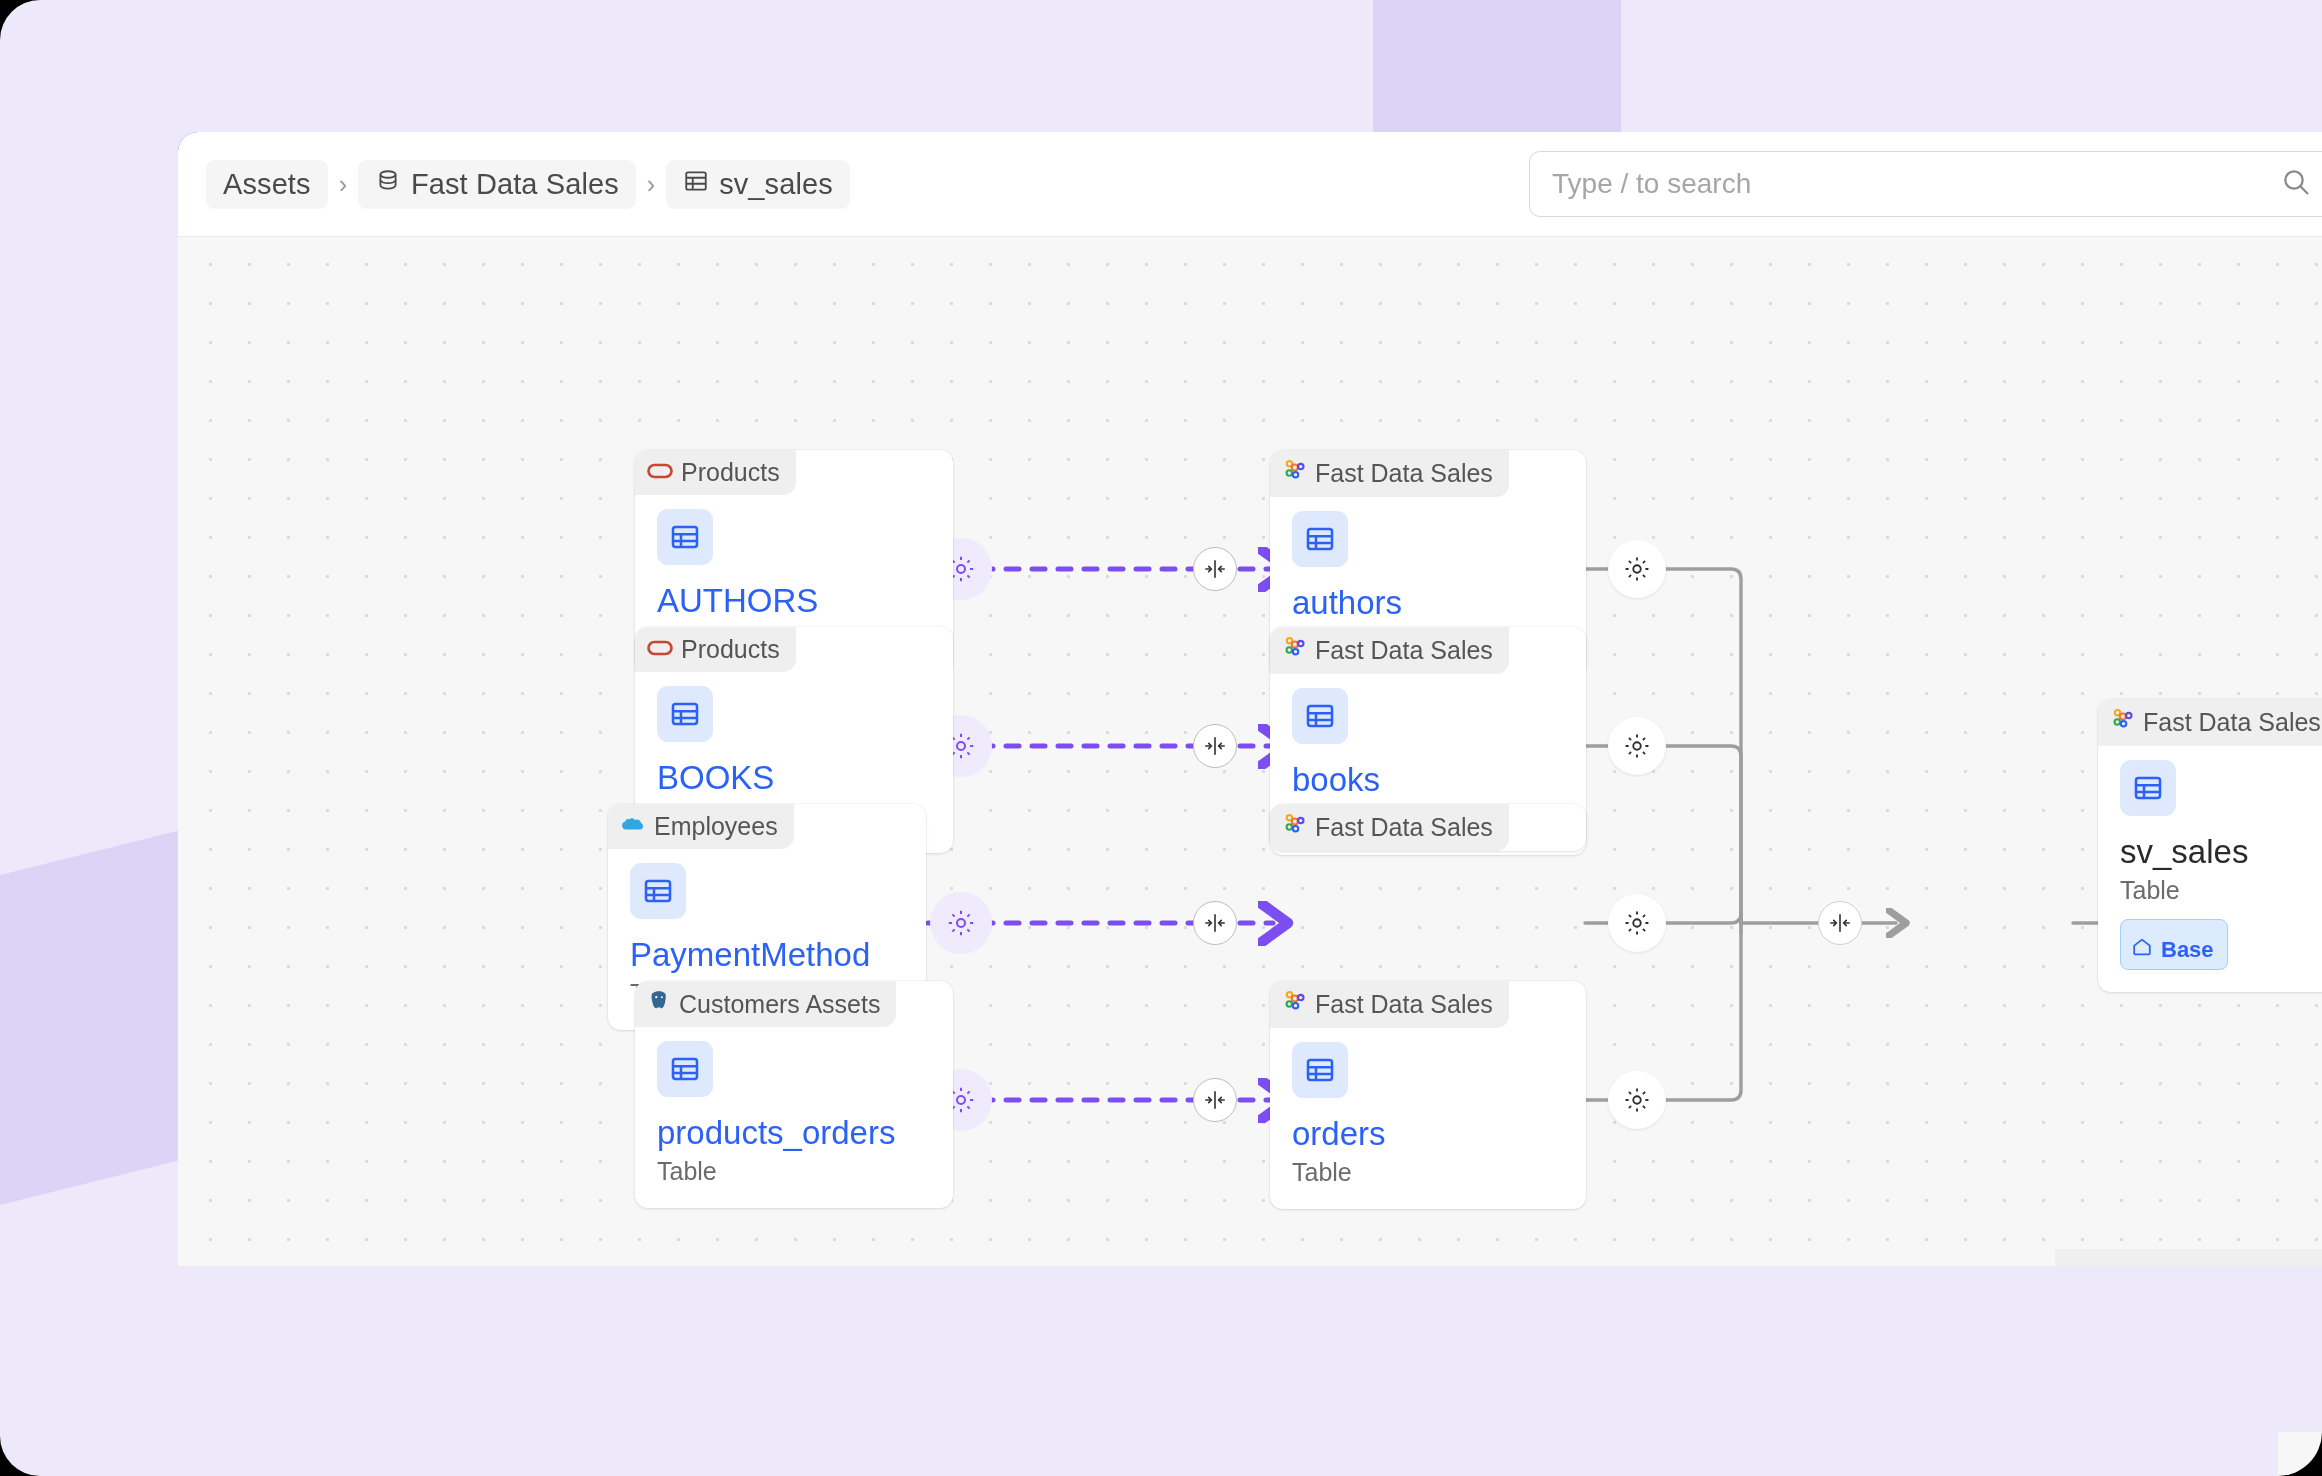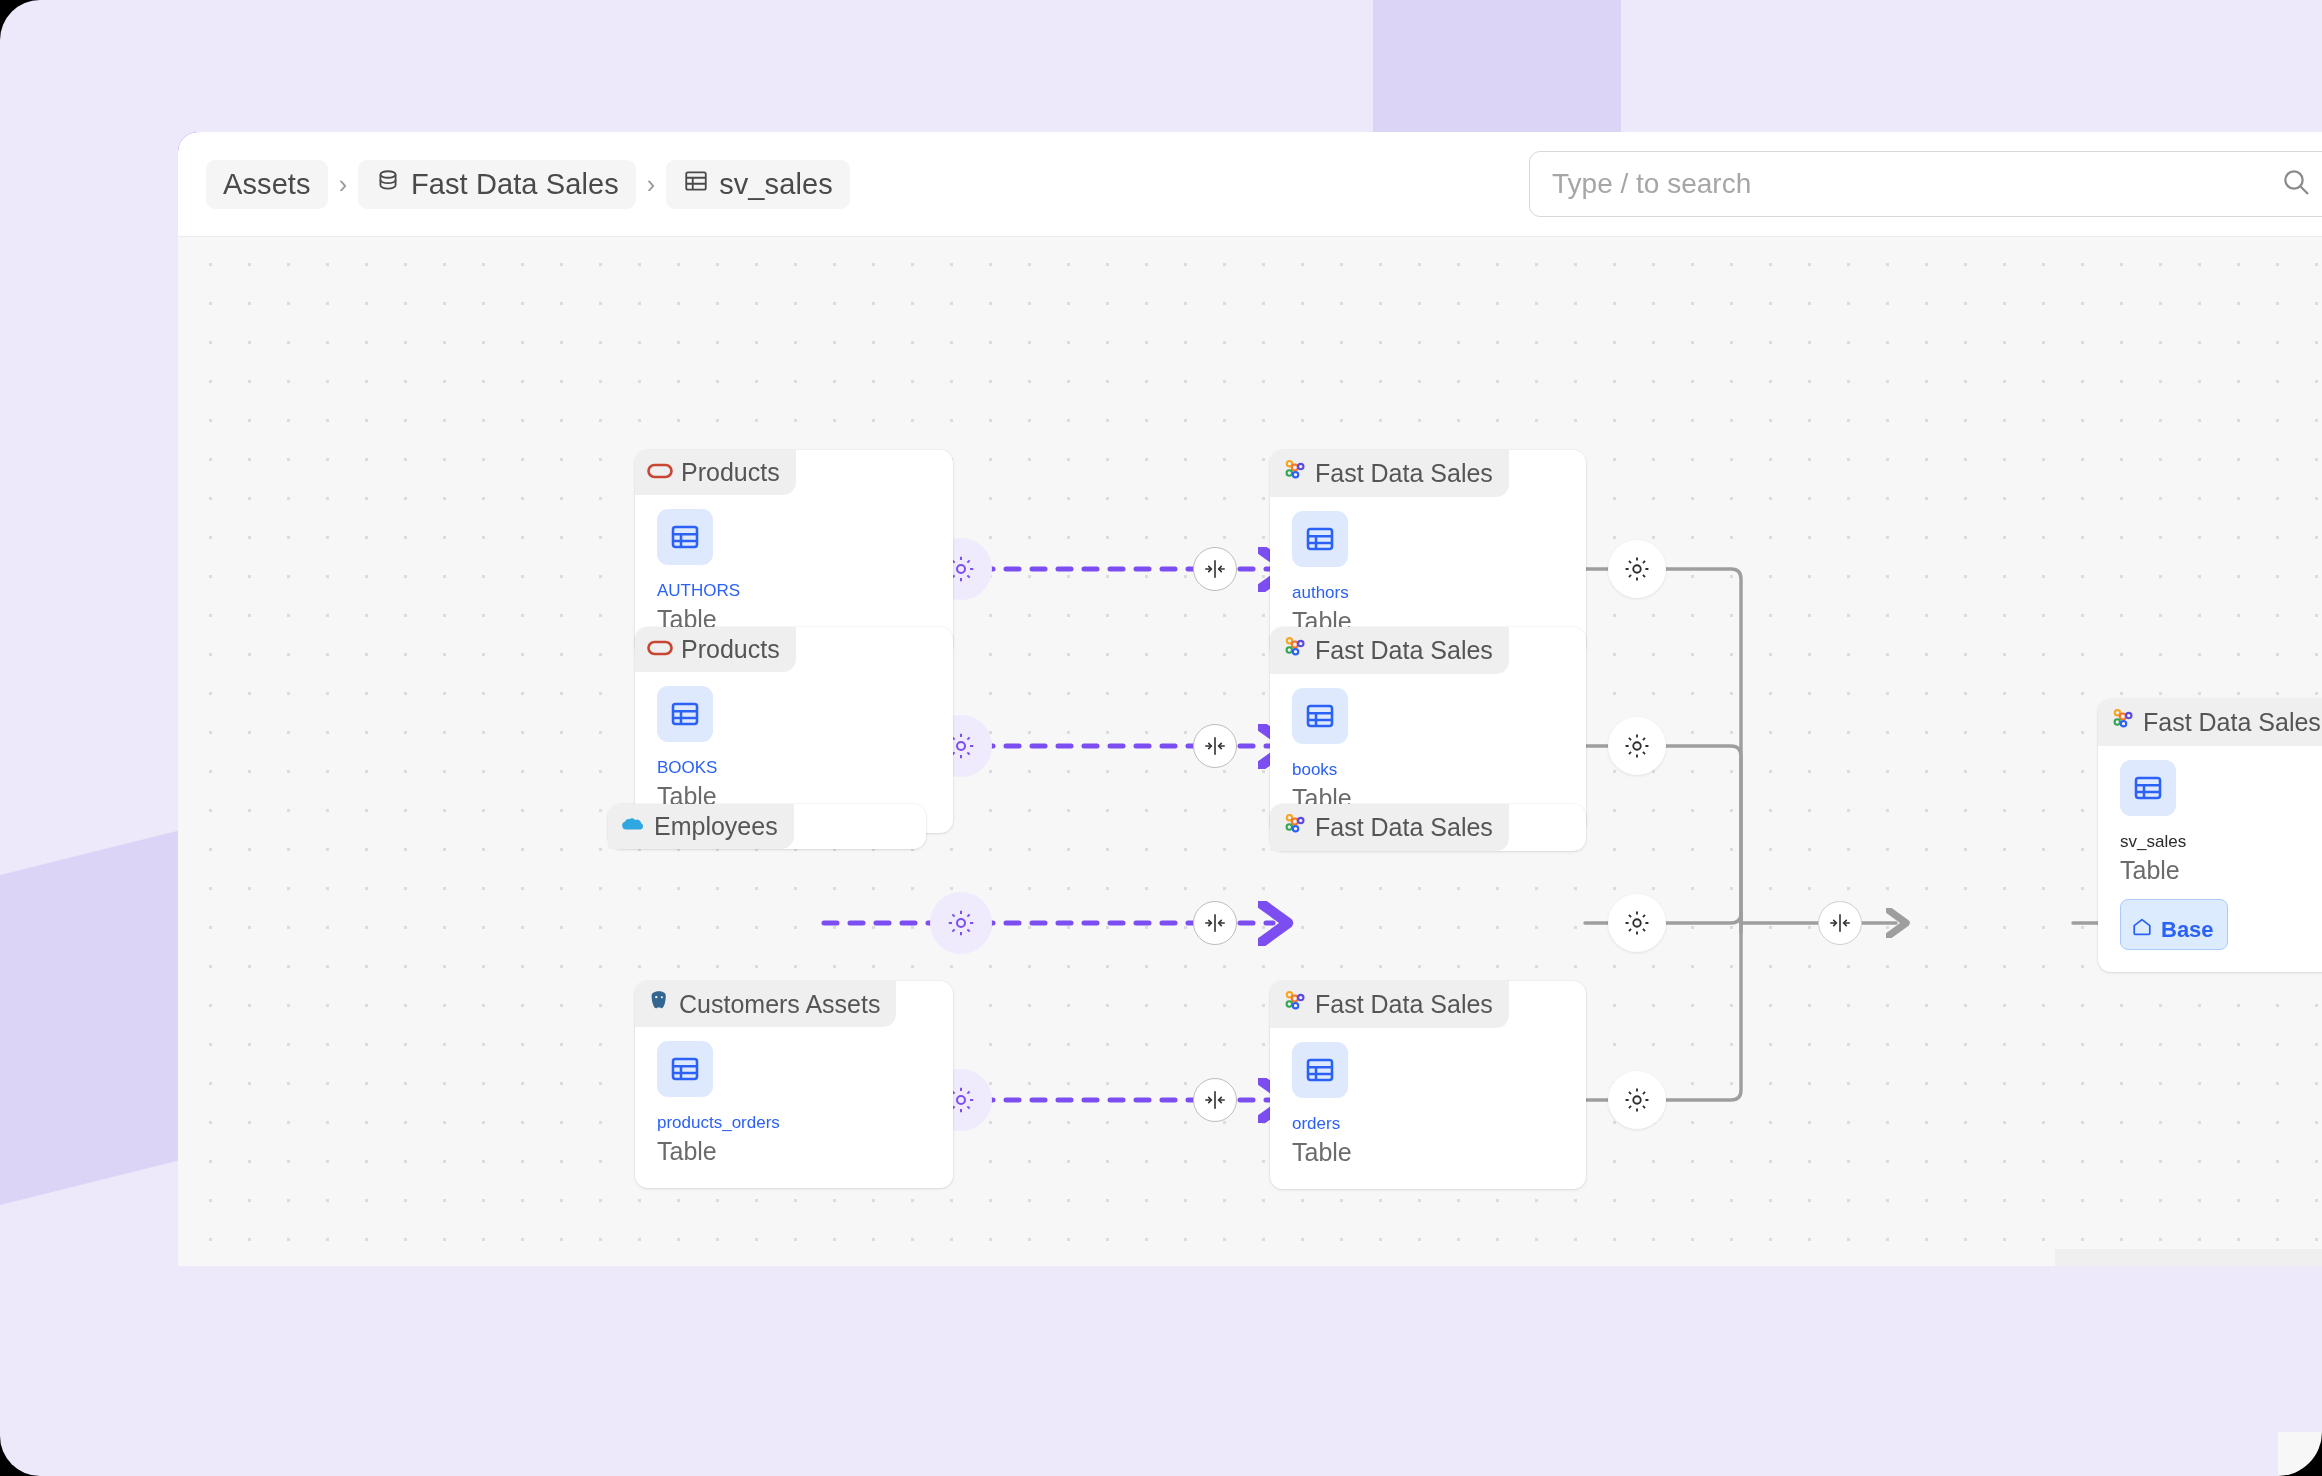--- a/index.html
+++ b/index.html
@@ -133,21 +133,21 @@
     white-space: nowrap;
   }
   .node-body { padding: 14px 22px 22px 22px; }
   .tbl-badge {
     width: 56px; height: 56px;
     background: #DFE9FD;
     border-radius: 11px;
     display: flex; align-items: center; justify-content: center;
     margin-bottom: 16px;
   }
-  .node-title { font-size: 17px; color: #2B62F5; line-height: 1.2; }
+  .node-title { font-size: 33px; color: #2B62F5; line-height: 1.2; }
   .node-title.focused { color: #2A2A2A; }
   .node-sub { font-size: 25px; color: #6B6B6B; margin-top: 4px; }
   .base-badge {
     display: inline-flex; align-items: center; gap: 8px;
     margin-top: 14px;
     background: #DCEBFD; border: 1px solid #A8CDF7;
     border-radius: 8px; padding: 16px 13px 5px 10px;
     font-size: 22px; color: #2B62F5; font-weight: bold;
   }
 
@@ -410,20 +410,30 @@
 
     <div class="node" style="left:430px; top:567px;">
       <div class="node-src">
         <span>
           <svg width="26" height="20" viewBox="0 0 26 20" fill="#2FA7E0">
             <path d="M9.4 4.2a3.6 3.6 0 0 1 5.6.7 4.3 4.3 0 0 1 6.1 3.1 3.5 3.5 0 0 1-.9 6.6H6.2a4.2 4.2 0 0 1-1.1-8.2 3.8 3.8 0 0 1 4.3-2.2z"></path>
           </svg>
         </span>
         <span>Employees</span>
       </div>
+      <div class="node-body">
+        <div class="tbl-badge">
+          <svg width="32" height="32" viewBox="0 0 24 24" fill="none" stroke="#2B62F5" stroke-width="1.9">
+            <rect x="3" y="4.5" width="18" height="15" rx="1.8"></rect>
+            <path d="M3 10h18M3 15h18M9 10v9.5"></path>
+          </svg>
+        </div>
+        <div class="node-title">PaymentMethod</div>
+        <div class="node-sub">Table</div>
+      </div>
     </div>
 
     <div class="node" style="left:457px; top:744px;">
       <div class="node-src">
         <span>
           <svg width="24" height="24" viewBox="0 0 24 24" fill="#336791">
             <path d="M12 2.3c-3.9 0-7.4 1.5-7.4 4.6 0 1.5.2 3.6.6 5.6.5 2.4 1.4 4.6 2.2 5.7.5.7 1.1 1.1 1.7 1.1.5 0 .9-.3 1.2-.9.3.1.7.2 1.1.2.6 0 1.2-.1 1.7-.3.3.7.8 1 1.3 1 .7 0 1.3-.5 1.8-1.3.8-1.2 1.6-3.3 2-5.6.4-2 .6-4 .6-5.5 0-3-3-4.6-6.8-4.6z"></path>
             <circle cx="9.3" cy="8.2" r="1.15" fill="#fff"></circle>
             <circle cx="14.9" cy="8.2" r="1.0" fill="#fff"></circle>
           </svg>

